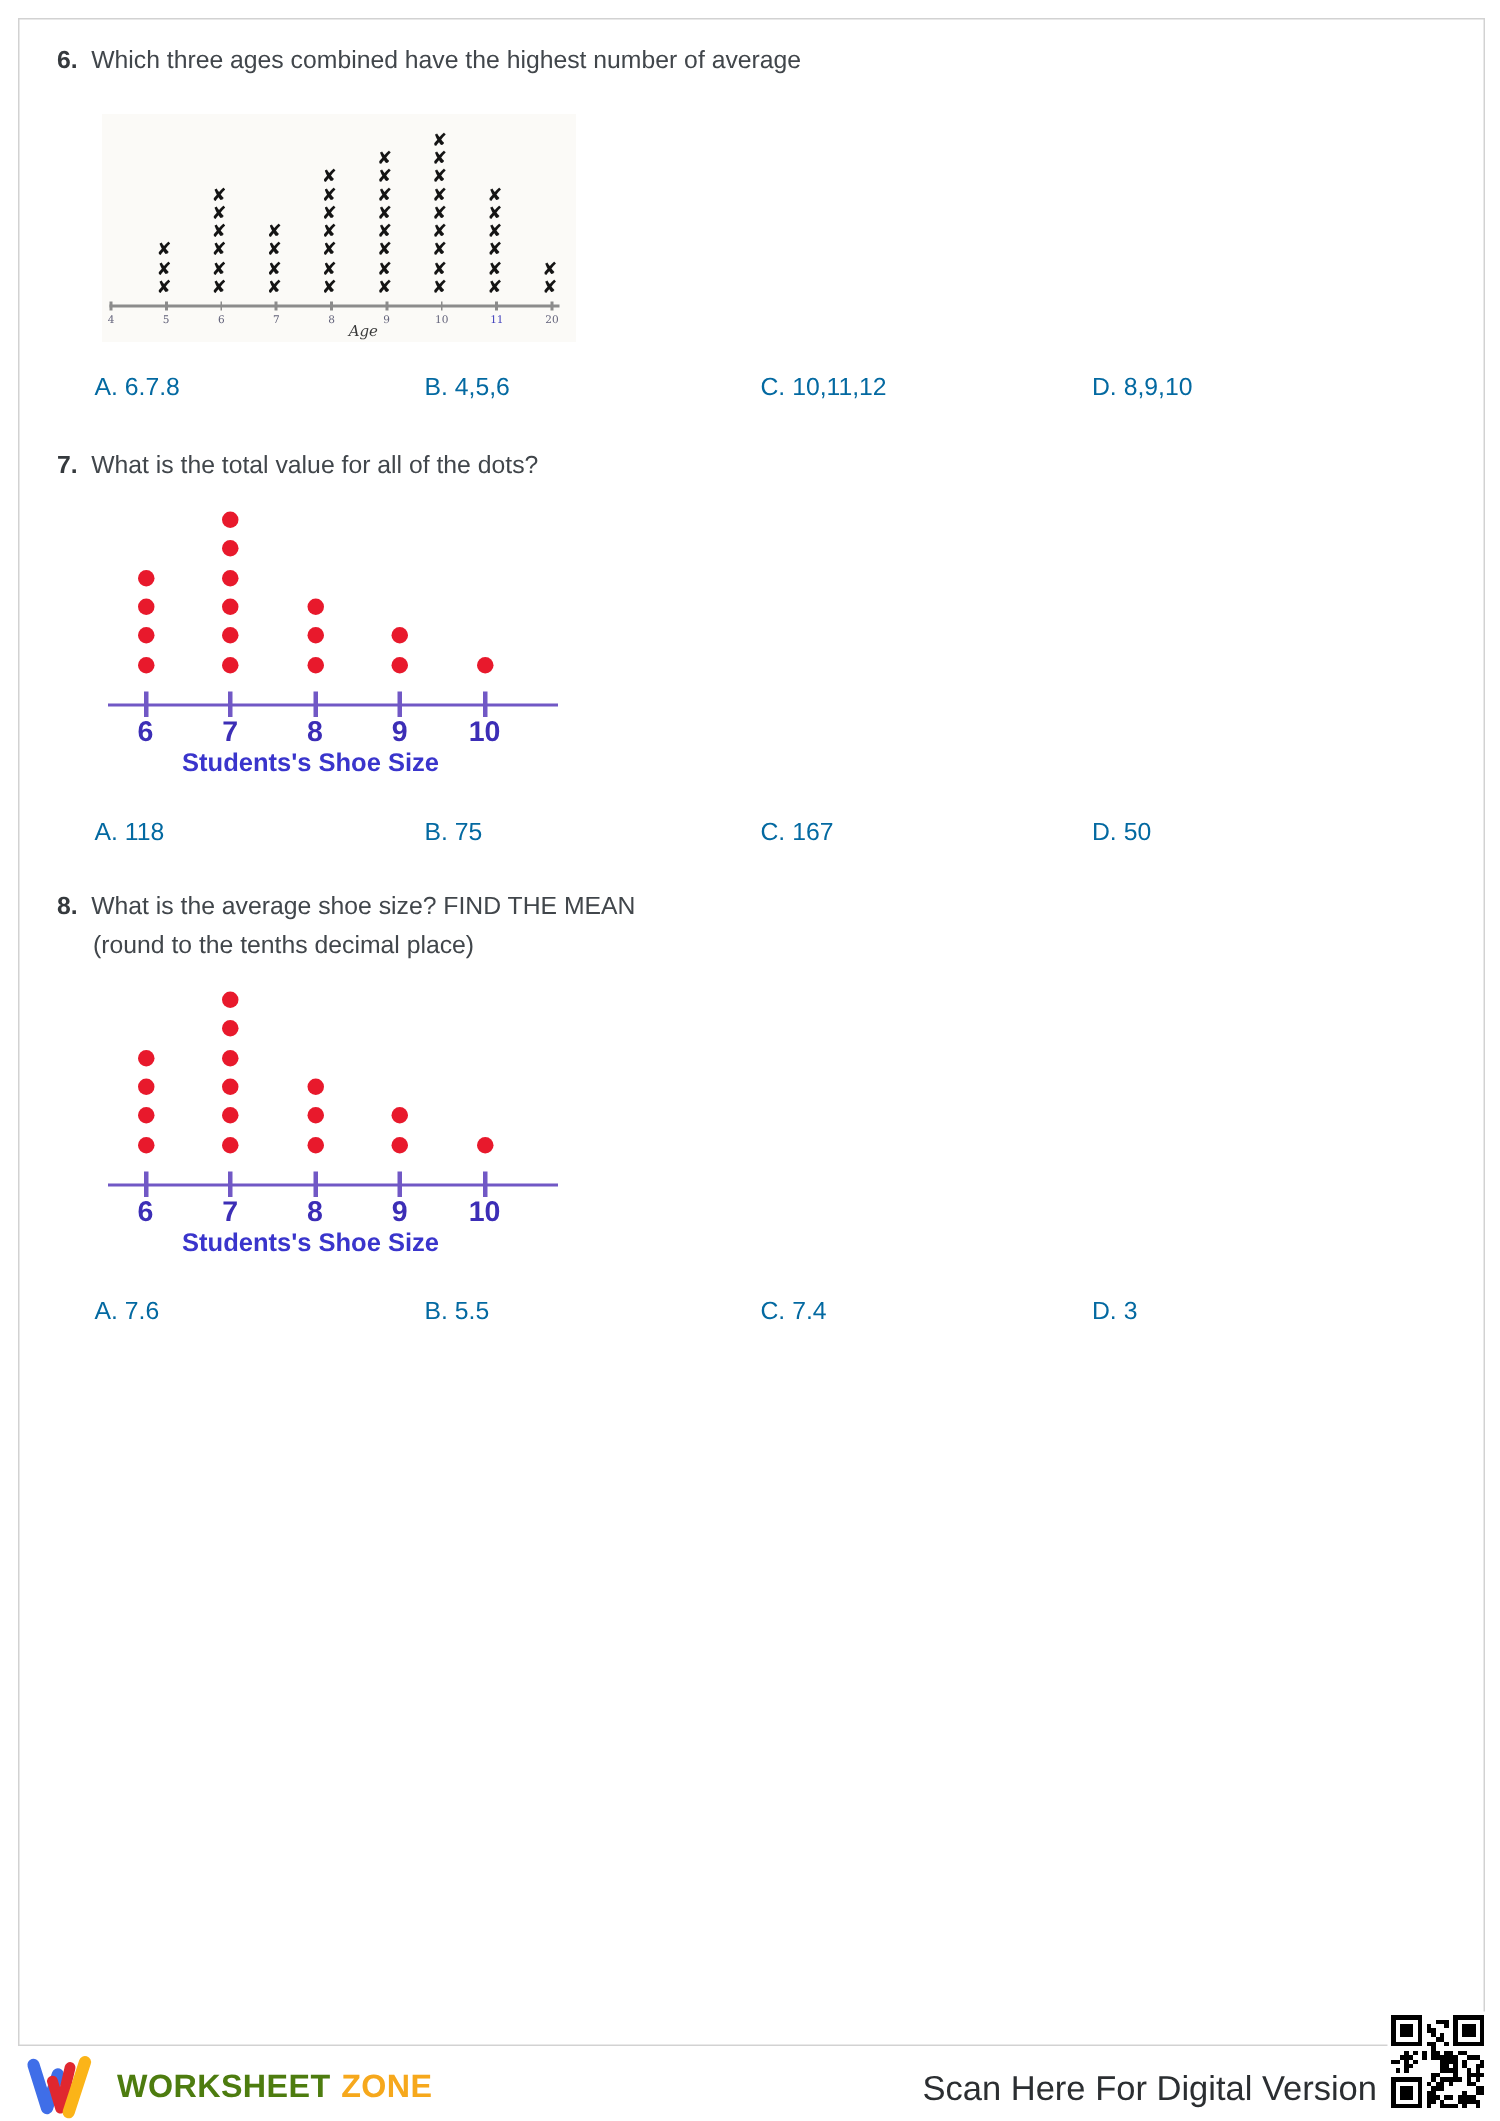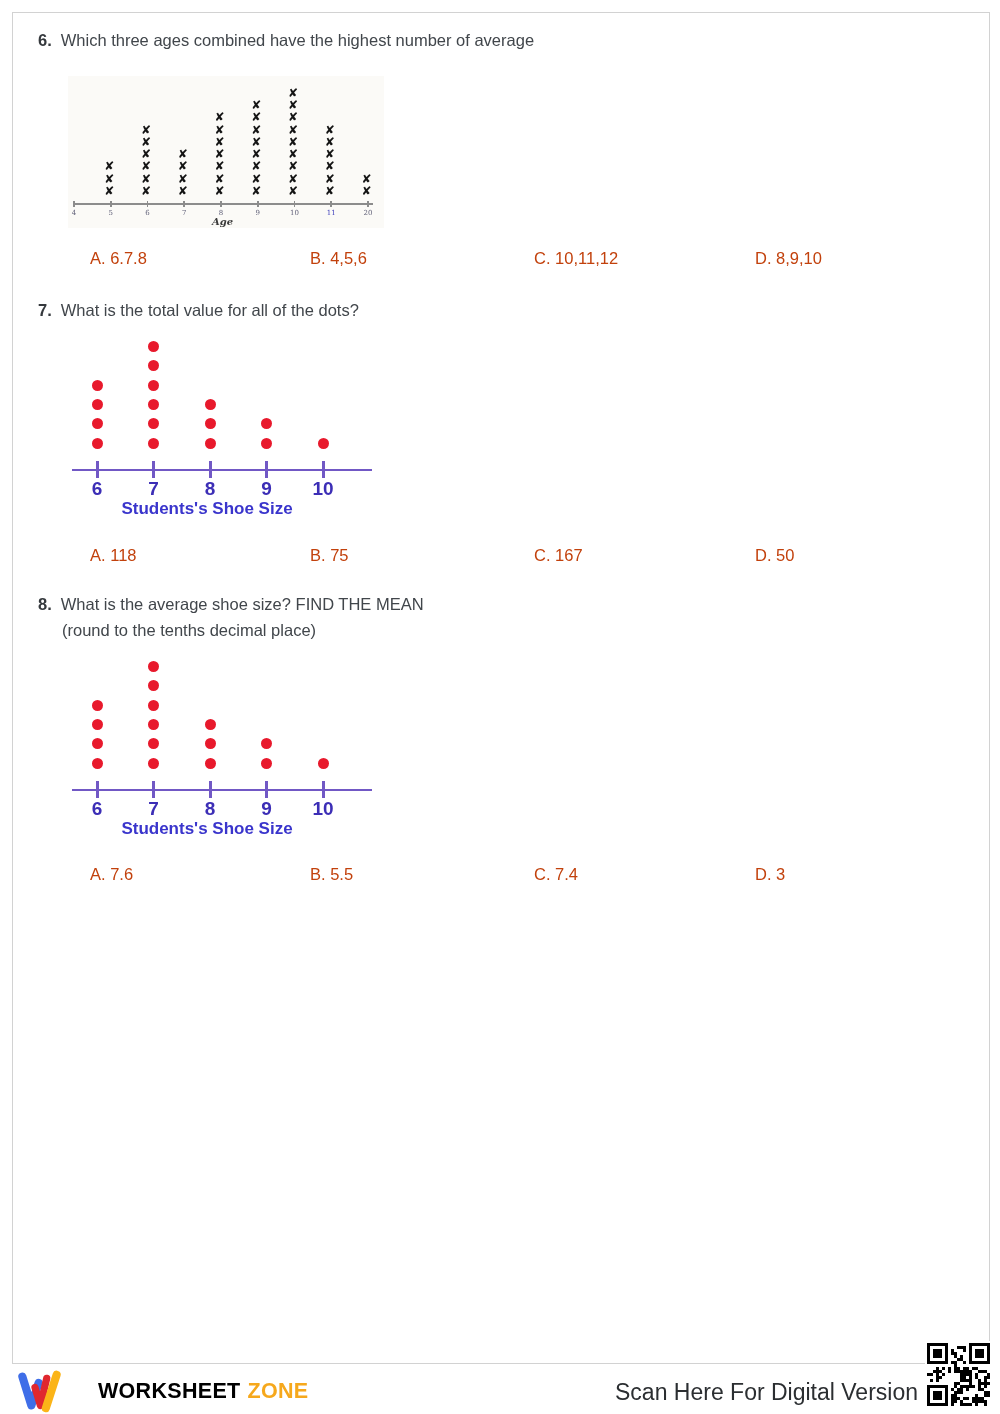--- a/index.html
+++ b/index.html
@@ -8,29 +8,29 @@
     font-family:"Liberation Sans", sans-serif;color:#41464b;overflow:hidden;
   }
   .page-border{
     position:absolute;left:12px;top:12px;width:976px;height:1350px;
     border:1px solid #d2d2d2;background:#fff;
   }
   .qhead{position:absolute;font-size:16.5px;color:#41464b;white-space:nowrap;}
   .qnum{font-weight:700;color:#35393d;margin-right:9px;}
   .qline2{position:absolute;font-size:16.5px;color:#41464b;white-space:nowrap;}
   .opts{position:absolute;left:0;top:0;width:1000px;height:22px;}
-  .opt{position:absolute;font-size:16.5px;color:#c2410c;white-space:nowrap;margin-left:27px;}
+  .opt{position:absolute;font-size:16.5px;color:#0369a1;white-space:nowrap;}
 
   
   .xplot{position:absolute;left:68px;top:76px;width:316px;height:152px;background:#fbfaf7;}
   .xplot .ax{position:absolute;height:1.6px;}
   .xplot .atick{position:absolute;width:1.6px;height:6px;}
   .xplot .axnum{position:absolute;width:20px;text-align:center;font-size:7px;font-family:"DejaVu Serif", serif;}
   .xplot .xmark{position:absolute;font-family:"DejaVu Sans", sans-serif;font-size:12px;line-height:12px;color:#141414;font-weight:700;}
-  .xplot .agelabel{position:absolute;width:40px;text-align:left;font-size:10px;font-style:italic;font-family:"DejaVu Serif", serif;color:#3a3a3a;font-weight:bold;}
+  .xplot .agelabel{position:absolute;width:40px;text-align:right;font-size:10px;font-style:italic;font-family:"DejaVu Serif", serif;color:#3a3a3a;}
 
   
   .dplot{position:absolute;width:306px;height:196px;background:#fff;}
   .dplot .dax{position:absolute;height:2px;}
   .dplot .dtick{position:absolute;width:3px;height:17px;}
   .dplot .dnum{position:absolute;width:40px;text-align:center;font-size:19px;font-weight:700;}
   .dplot .dot{position:absolute;width:11px;height:11px;border-radius:50%;}
   .dplot .dlabel{position:absolute;left:6px;top:163px;width:262px;text-align:center;font-size:17px;font-weight:700;}
 
   
@@ -211,21 +211,21 @@
   <span class="opt" style="left:728px">D. 3</span>
 </div>
 
 <div class="footer-logo">
   <svg class="logo-mark" id="logo-mark" viewBox="0 0 62 50" xmlns="http://www.w3.org/2000/svg">
       <polyline points="7,9 17,41 25,16" fill="none" stroke="#3f6ee8" stroke-width="9" stroke-linecap="round" stroke-linejoin="round"></polyline>
       <polyline points="21,21 27,41 34,11" fill="none" stroke="#e0272f" stroke-width="8" stroke-linecap="round" stroke-linejoin="round"></polyline>
       <line x1="45" y1="7" x2="33" y2="44" stroke="#fbb418" stroke-width="9" stroke-linecap="round"></line>
     </svg>
   <span class="logo-text">
-    <span class="logo-w1" id="logo-w1" style="color: #000000; margin-left: 20px;">WORKSHEET</span><span class="logo-w2" id="logo-w2" style="color: rgb(246, 168, 28);">ZONE</span>
+    <span class="logo-w1" id="logo-w1" style="color: #4d7c0f;">WORKSHEET</span><span class="logo-w2" id="logo-w2" style="color: rgb(246, 168, 28);">ZONE</span>
   </span>
 </div>
 
 <div class="scan-text">Scan Here For Digital Version</div>
 
 <div class="qr" id="qr"><svg width="67" height="67" viewBox="-0.8 -0.8 22.6 22.6" shape-rendering="crispEdges" xmlns="http://www.w3.org/2000/svg">
       <rect x="-0.8" y="-0.8" width="22.6" height="22.6" fill="#fff"></rect>
       <rect x="10" y="1" width="1" height="1" fill="#000"></rect>
       <rect x="11" y="1" width="1" height="1" fill="#000"></rect>
       <rect x="12" y="1" width="1" height="1" fill="#000"></rect>

